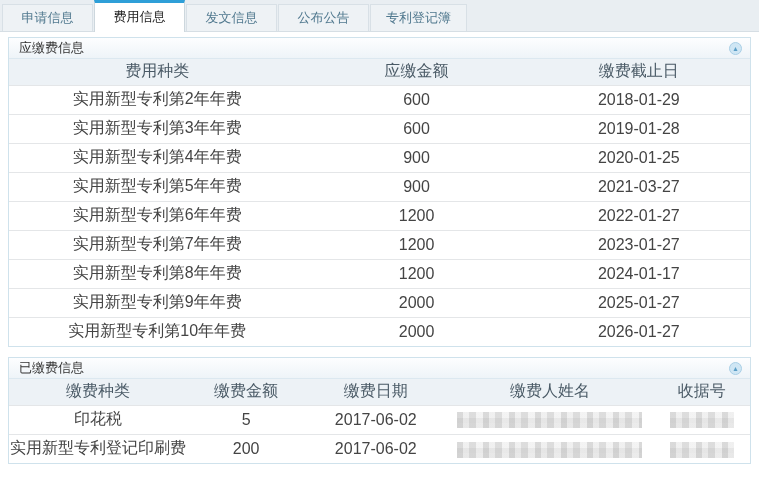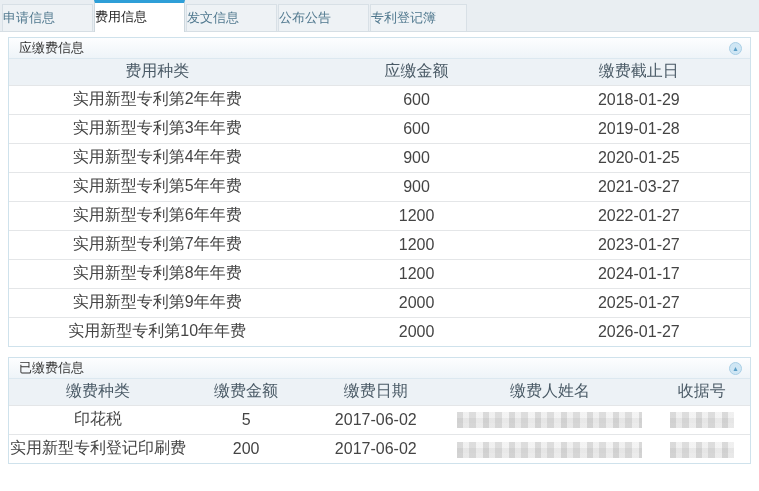--- a/index.html
+++ b/index.html
@@ -21,20 +21,21 @@
     align-items:flex-end;
     background:#e9eef2;
     border-bottom:1px solid #d6dee4;
     height:32px;
     padding-left:2px;
   }
   .tab{
     width:91px;
     height:27px;
     line-height:25px;
+    text-align:center;
     background:#eef2f5;
     border:1px solid #d8e0e6;
     border-bottom:none;
     margin-right:1px;
     color:#51798f;
     cursor:pointer;
     white-space:nowrap;
     overflow:hidden;
   }
   .tab.wide{width:97px;}

